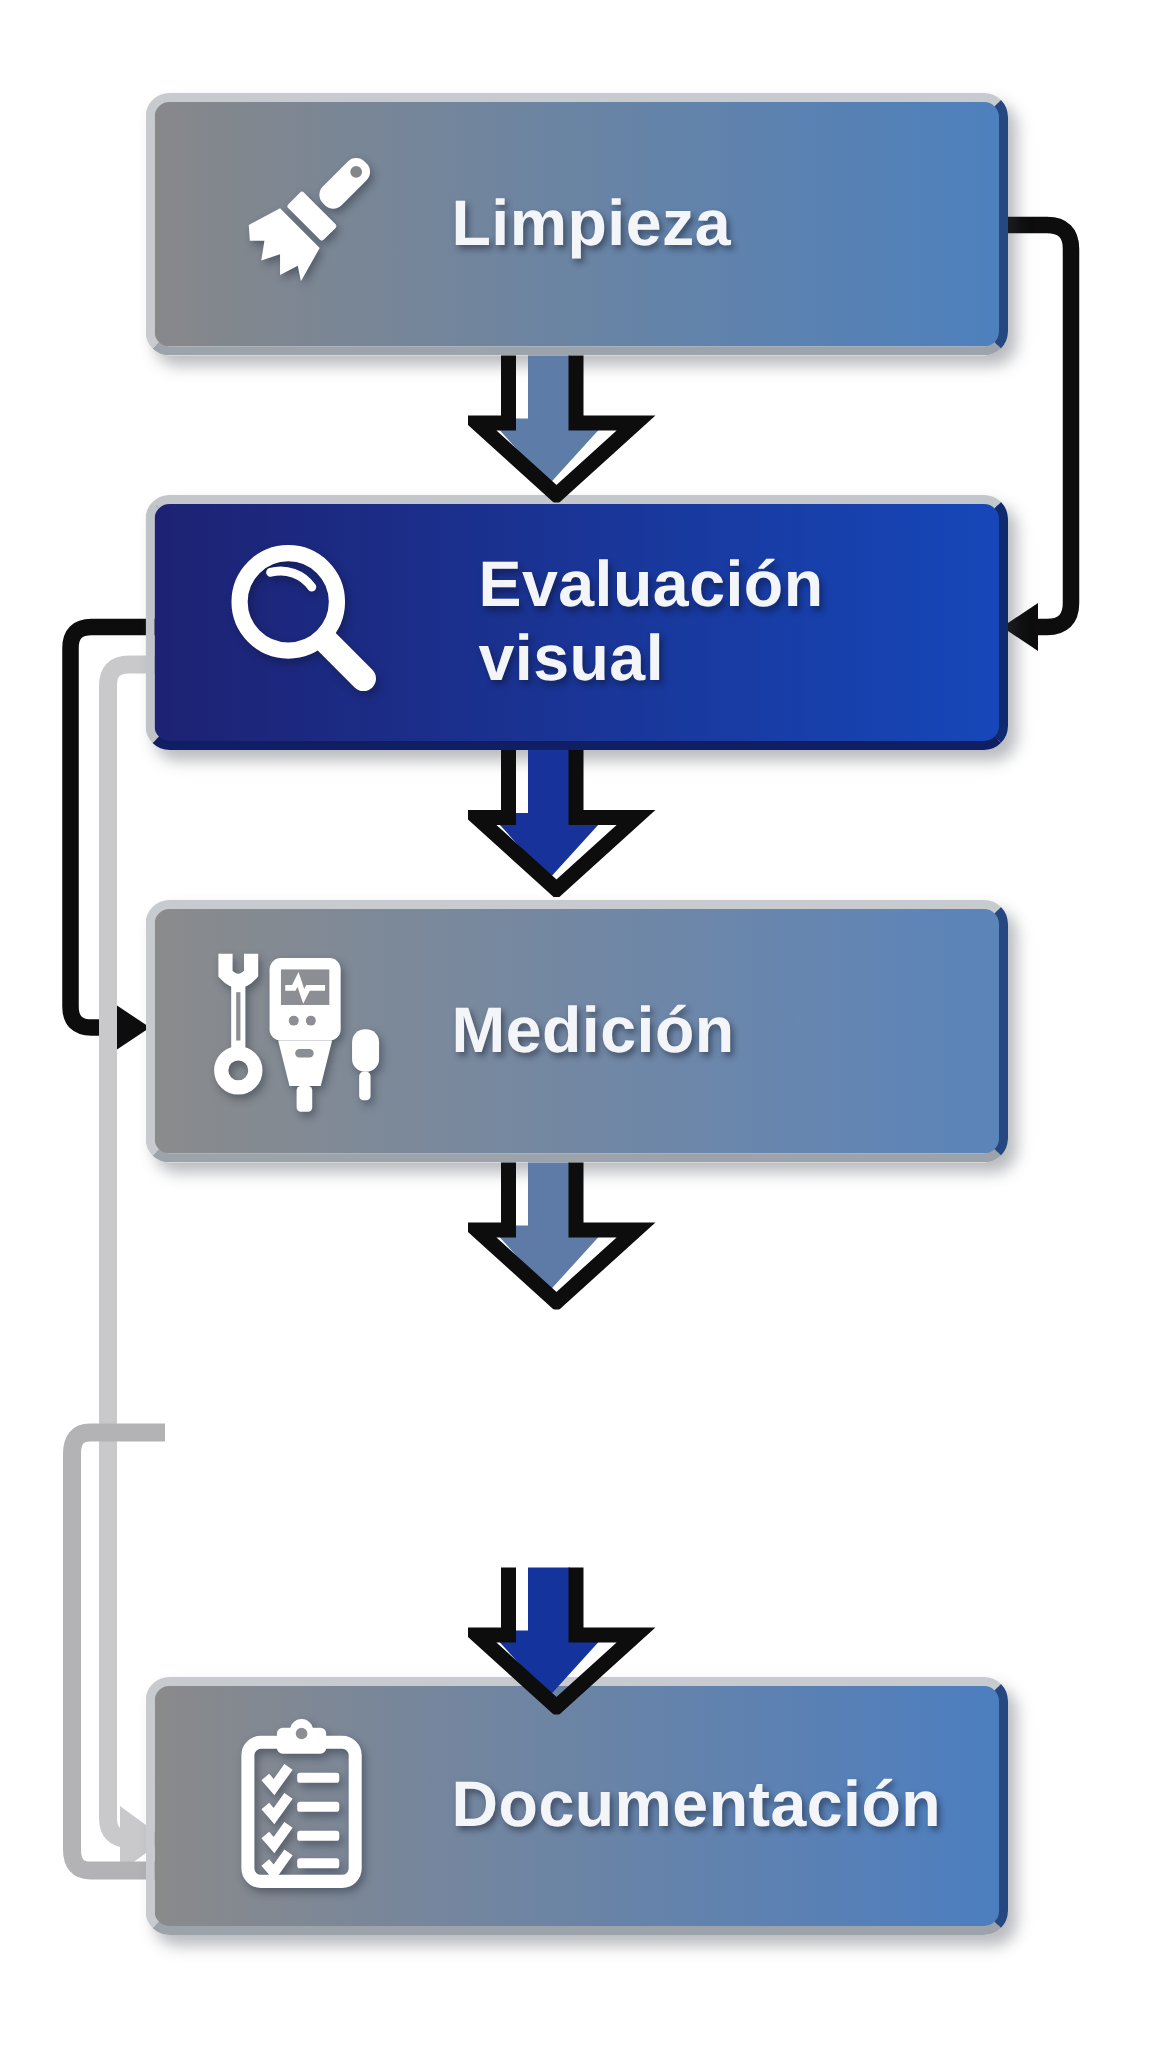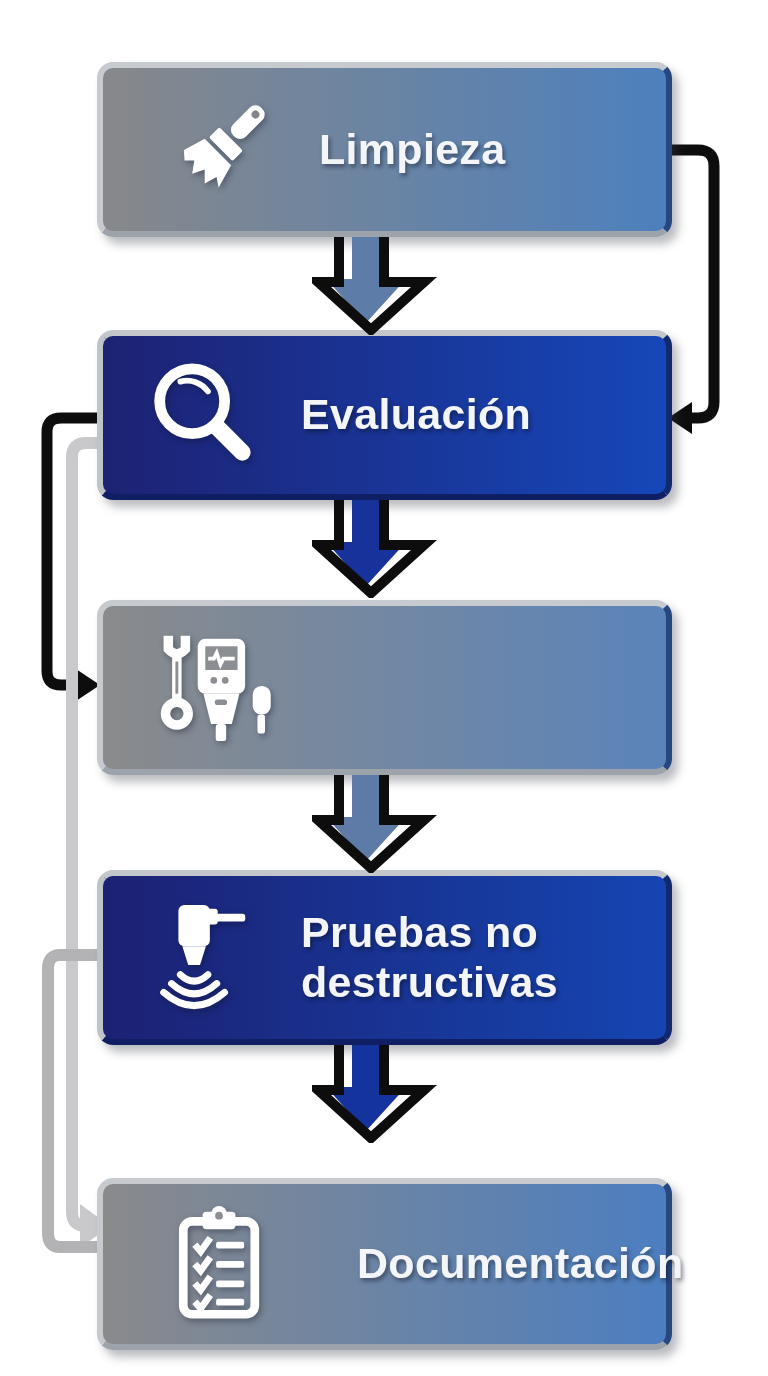--- a/index.html
+++ b/index.html
@@ -9,22 +9,22 @@
     font-family:"Liberation Sans", sans-serif;
   }
   .conn { position:absolute; z-index:1; }
   .step {
     position:absolute; left:97px; width:575px; z-index:2;
     border:6px solid; border-radius:16px;
     box-sizing:border-box;
     display:flex; align-items:center;
     box-shadow:6px 7px 10px rgba(55,60,72,0.35);
   }
-  .step-cool { border-color:#c7cace #26477f #9da3ab #c7cace;padding-left:18px; }
-  .step-blue { border-color:#c3c6ca #0f2a6e #101f63 #c0c3c7; }
+  .step-cool { border-color:#c7cace #26477f #9da3ab #c7cace; }
+  .step-blue { border-color:#c3c6ca #0f2a6e #101f63 #c0c3c7;gap:18px; }
   .icon-wrap {
     width:198px; flex:0 0 198px; display:flex;
     align-items:center; justify-content:center;
   }
   .icon-wrap svg { filter:drop-shadow(2px 3px 3px rgba(10,15,30,0.35)); }
   .label {
     flex:1; color:#f3f5f8; font-weight:700;
     font-size:43px; line-height:1.14; letter-spacing:0.3px;
     text-shadow:2px 3px 4px rgba(10,15,30,0.45);
   }
@@ -75,20 +75,21 @@
   <div class="step step-blue" style="top: 330px; height: 170px; background: linear-gradient(90deg, rgb(29, 34, 115), rgb(22, 71, 185));">
     <div class="icon-wrap">
       <svg width="118" height="118" viewBox="0 0 120 120">
         <circle class="s" cx="50" cy="46" r="33" stroke-width="11"></circle>
         <path class="s" d="M38,26 A 26 26 0 0 1 66,36" stroke-width="6" stroke-linecap="round"></path>
         <line class="s" x1="76" y1="73" x2="101" y2="98" stroke-width="17" stroke-linecap="round"></line>
       </svg>
     </div>
     <div class="label">
       <span>Evaluación</span>
+      <span>visual</span>
     </div>
   </div>
 
   <div class="step step-cool" style="top: 600px; height: 175px; background: linear-gradient(90deg, rgb(138, 139, 140), rgb(91, 132, 186));">
     <div class="icon-wrap">
       <svg width="128" height="118" viewBox="0 0 135 120" fill="#ffffff">
         <path class="s" d="M13,5 V19 Q22,29 31,19 V5" stroke-width="10"></path>
         <rect x="17" y="24" width="10" height="52"></rect>
         <rect x="20.5" y="32" width="3" height="34" fill="#8b8e93"></rect>
         <circle class="s" cx="22" cy="87" r="12" stroke-width="10"></circle>
@@ -98,42 +99,26 @@
         <circle cx="61" cy="52" r="3.5" fill="#8b8e93"></circle>
         <circle cx="73" cy="52" r="3.5" fill="#8b8e93"></circle>
         <polygon points="50,66 88,66 80,98 58,98"></polygon>
         <rect x="62" y="72" width="13" height="6" rx="3" fill="#8b8e93"></rect>
         <rect x="63" y="98" width="11" height="18" rx="3"></rect>
         <rect x="102" y="58" width="19" height="30" rx="9"></rect>
         <rect x="107" y="88" width="8" height="20" rx="3"></rect>
       </svg>
     </div>
     <div class="label">
+      <span>Medición</span>
     </div>
   </div>
 
-  <div class="step step-blue" style="top: 870px; height: 175px; background: linear-gradient(90deg, rgb(28, 33, 115), rgb(21, 69, 178));">
-    <div class="icon-wrap">
-      <svg width="118" height="118" viewBox="0 0 120 120" fill="#ffffff">
-        <rect x="36" y="6" width="32" height="42" rx="6"></rect>
-        <rect x="64" y="10" width="12" height="16" rx="3"></rect>
-        <rect x="74" y="15" width="30" height="8" rx="3"></rect>
-        <polygon points="40,48 64,48 58,67 46,67"></polygon>
-        <path class="s" d="M38,77 Q52,90 66,77" stroke-width="7" stroke-linecap="round"></path>
-        <path class="s" d="M29,86 Q52,107 75,86" stroke-width="7" stroke-linecap="round"></path>
-        <path class="s" d="M21,95 Q52,122 83,95" stroke-width="7" stroke-linecap="round"></path>
-      </svg>
-    </div>
-    <div class="label">
-      <span>Pruebas no</span>
-      <span>destructivas</span>
-    </div>
-  </div>
 
-  <div class="step step-cool" style="top: 1178px; height: 172px; background: linear-gradient(90deg, rgb(138, 138, 139), rgb(76, 126, 192)); gap: 38px;">
+  <div class="step step-cool" style="top: 1118px; height: 172px; background: linear-gradient(90deg, rgb(138, 138, 139), rgb(76, 126, 192));">
     <div class="icon-wrap">
       <svg width="116" height="116" viewBox="0 0 120 120" fill="#ffffff">
         <rect class="s" x="22" y="16" width="74" height="96" rx="9" stroke-width="9"></rect>
         <circle cx="59" cy="8" r="8"></circle>
         <rect x="42" y="6" width="34" height="18" rx="4"></rect>
         <circle cx="59" cy="10" r="4" fill="#8b8e93"></circle>
         <polyline class="s" points="34,40 40,47 50,33" stroke-width="7"></polyline>
         <rect x="56" y="37" width="29" height="7" rx="2"></rect>
         <polyline class="s" points="34,60 40,67 50,53" stroke-width="7"></polyline>
         <rect x="56" y="57" width="29" height="7" rx="2"></rect>

